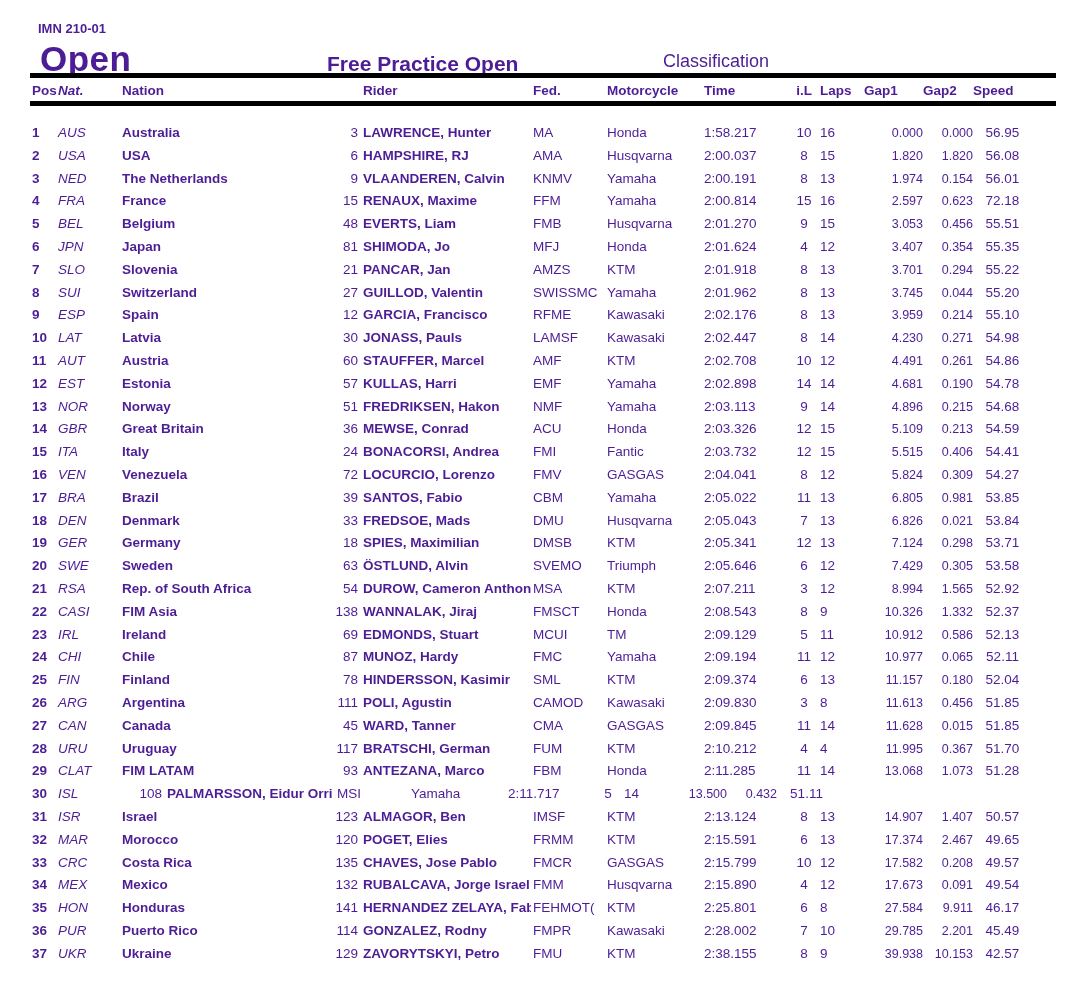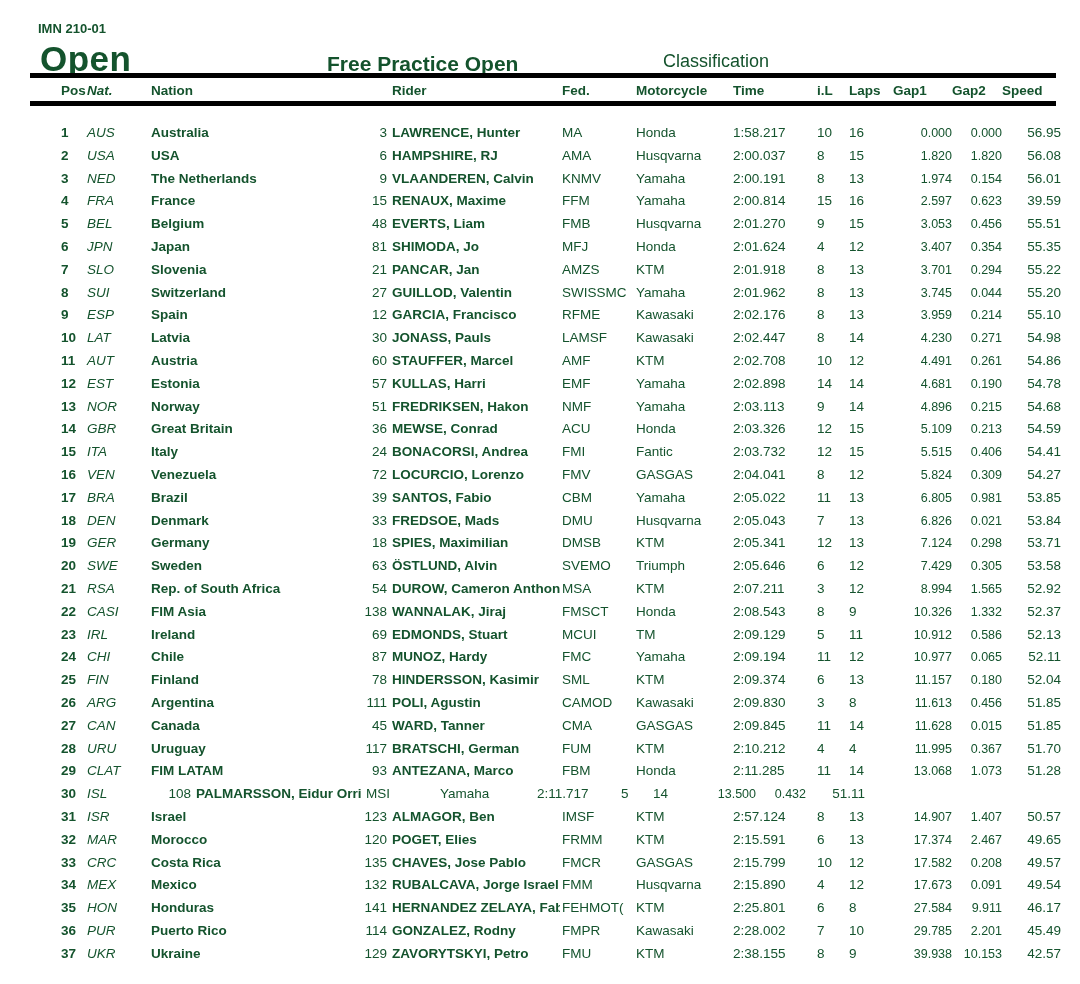--- a/index.html
+++ b/index.html
@@ -1,55 +1,55 @@
 <!DOCTYPE html>
 <html><head>
 <meta charset="utf-8">
 <style>
   * { margin:0; padding:0; box-sizing:border-box; }
   html,body { background:#ffffff; }
   .page {
     position:relative;
     width:1080px; height:984px;
-    background:#ffffff; color:#14532d;
+    background:#ffffff; color:#4c1d95;
     font-family:"Liberation Sans","DejaVu Sans",sans-serif;
     overflow:hidden;
   }
   .doc-code { position:absolute; left:38px; top:21px; font-size:13px; font-weight:bold; }
   .class-title { position:absolute; left:40px; top:39px; font-size:35px; font-weight:bold; letter-spacing:0.5px; }
   .session-title { position:absolute; left:327px; top:52px; font-size:21px; font-weight:bold; }
   .subtitle { position:absolute; left:663px; top:51px; font-size:18px; font-weight:normal; }
   .rule { position:absolute; left:30px; width:1026px; height:5px; background:#000; }
   .rule-top { top:73px; }
   .rule-bottom { top:101px; }
 
-  .grid-row { display:flex; align-items:baseline;margin-left:29px; }
+  .grid-row { display:flex; align-items:baseline; }
   .hdr {
     position:absolute; left:30px; top:82px; width:1010px; height:18px;
     font-size:13.5px; font-weight:bold; line-height:18px;
   }
   .tbody {
     position:absolute; left:30px; top:122px; width:1010px;
   }
   .trow { height:22.8px; line-height:22.8px; font-size:13.5px; align-items:center; }
 
   .c { flex:0 0 auto; white-space:nowrap; }
   .col-pos   { width:26px;  padding-left:2px; font-weight:bold; }
   .col-nat   { width:66px;  padding-left:2px;font-style:italic; }
   .col-nation{ width:196px; font-weight:bold; overflow:hidden; }
   .col-num   { width:40px;  text-align:right; }
   .col-name  { width:173px; padding-left:5px; font-weight:bold; overflow:hidden; }
   .col-fed   { width:76px;  padding-left:2px; overflow:hidden; }
   .col-moto  { width:97px;  }
   .col-time  { width:84px;  }
-  .col-il    { width:32px;  }
+  .col-il    { width:32px;  text-align:center; }
   .col-laps  { width:44px;  text-align:left; }
   .col-gap1  { width:59px;  text-align:right; }
   .col-gap2  { width:50px;  text-align:right; }
-  .col-speed { width:59px;  text-align:right; }
+  .col-speed { width:59px;  text-align:center; }
   .trow .col-gap1, .trow .col-gap2 { font-size:12.5px; }
   .hdr .col-nation, .hdr .col-name, .hdr .col-nat, .hdr .col-fed { font-weight:bold; }
   .hdr .col-gap1, .hdr .col-gap2, .hdr .col-speed { text-align:left; }
 </style>
 </head>
 <body>
 
 <div class="page">
 
   <div class="doc-code">IMN 210-01</div>
@@ -132,21 +132,21 @@
       <div class="c col-nation">France</div>
       <div class="c col-num">15</div>
       <div class="c col-name">RENAUX, Maxime</div>
       <div class="c col-fed">FFM</div>
       <div class="c col-moto">Yamaha</div>
       <div class="c col-time">2:00.814</div>
       <div class="c col-il">15</div>
       <div class="c col-laps">16</div>
       <div class="c col-gap1">2.597</div>
       <div class="c col-gap2">0.623</div>
-      <div class="c col-speed">39.59</div>
+      <div class="c col-speed">72.18</div>
     </div>
 
     <div class="grid-row trow">
       <div class="c col-pos">5</div>
       <div class="c col-nat">BEL</div>
       <div class="c col-nation">Belgium</div>
       <div class="c col-num">48</div>
       <div class="c col-name">EVERTS, Liam</div>
       <div class="c col-fed">FMB</div>
       <div class="c col-moto">Husqvarna</div>
@@ -558,21 +558,21 @@
     </div>
 
     <div class="grid-row trow">
       <div class="c col-pos">31</div>
       <div class="c col-nat">ISR</div>
       <div class="c col-nation">Israel</div>
       <div class="c col-num">123</div>
       <div class="c col-name">ALMAGOR, Ben</div>
       <div class="c col-fed">IMSF</div>
       <div class="c col-moto">KTM</div>
-      <div class="c col-time">2:57.124</div>
+      <div class="c col-time">2:13.124</div>
       <div class="c col-il">8</div>
       <div class="c col-laps">13</div>
       <div class="c col-gap1">14.907</div>
       <div class="c col-gap2">1.407</div>
       <div class="c col-speed">50.57</div>
     </div>
 
     <div class="grid-row trow">
       <div class="c col-pos">32</div>
       <div class="c col-nat">MAR</div>

